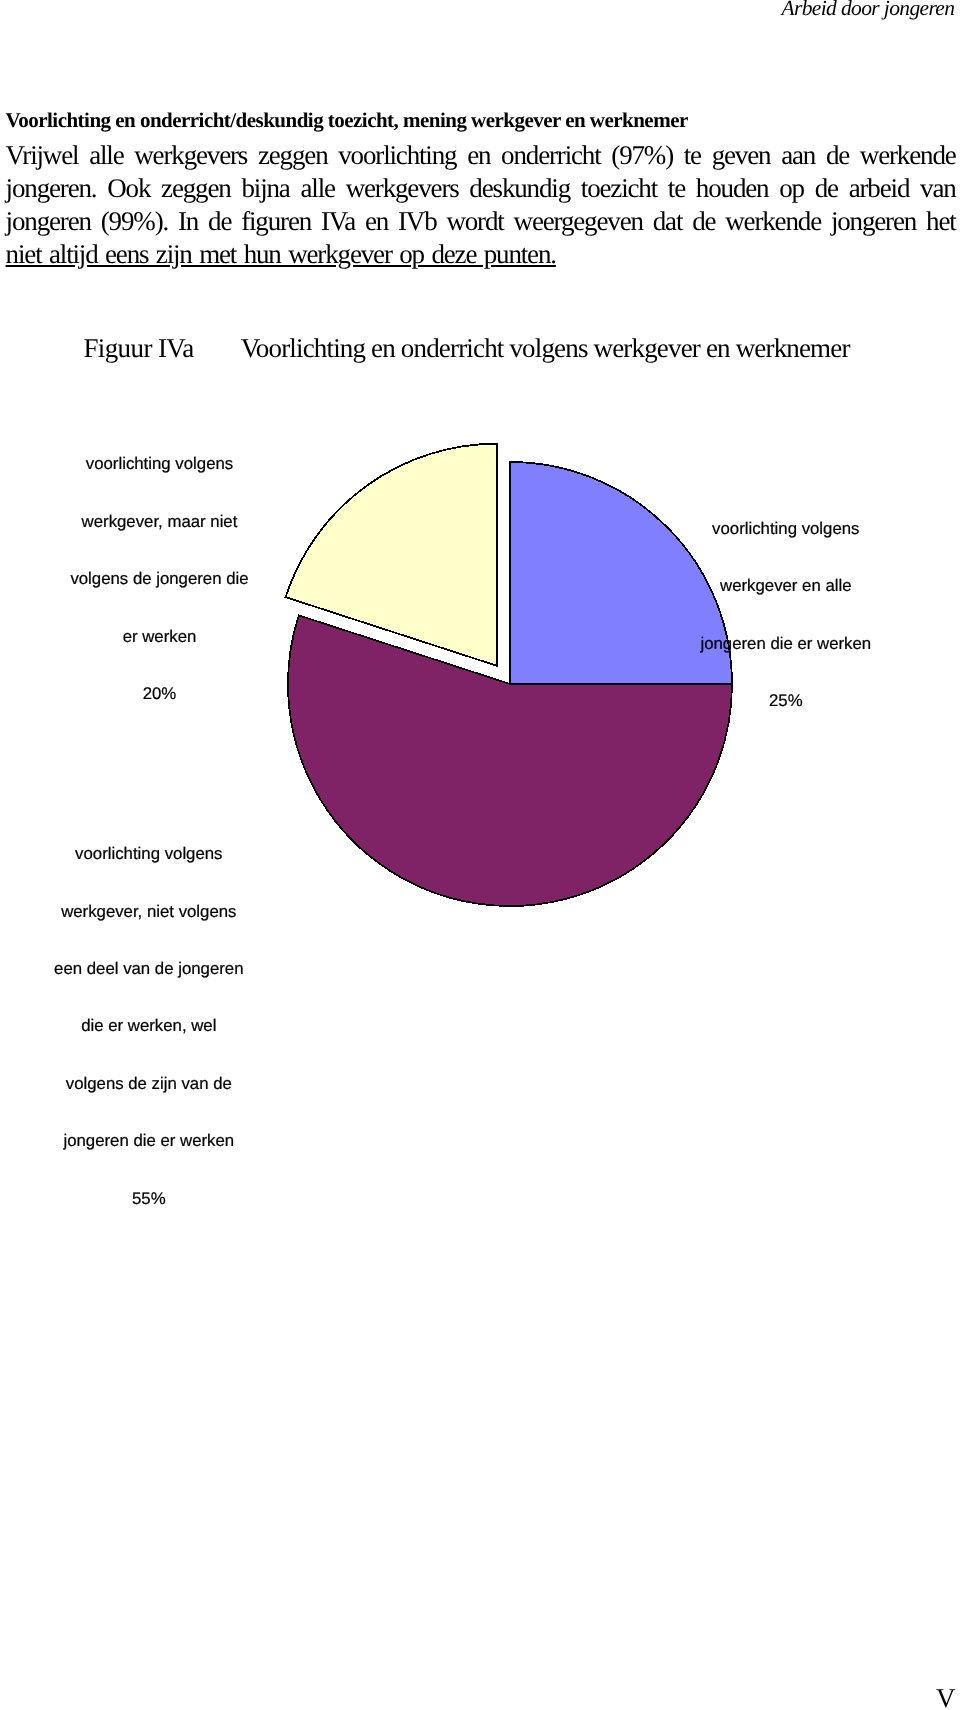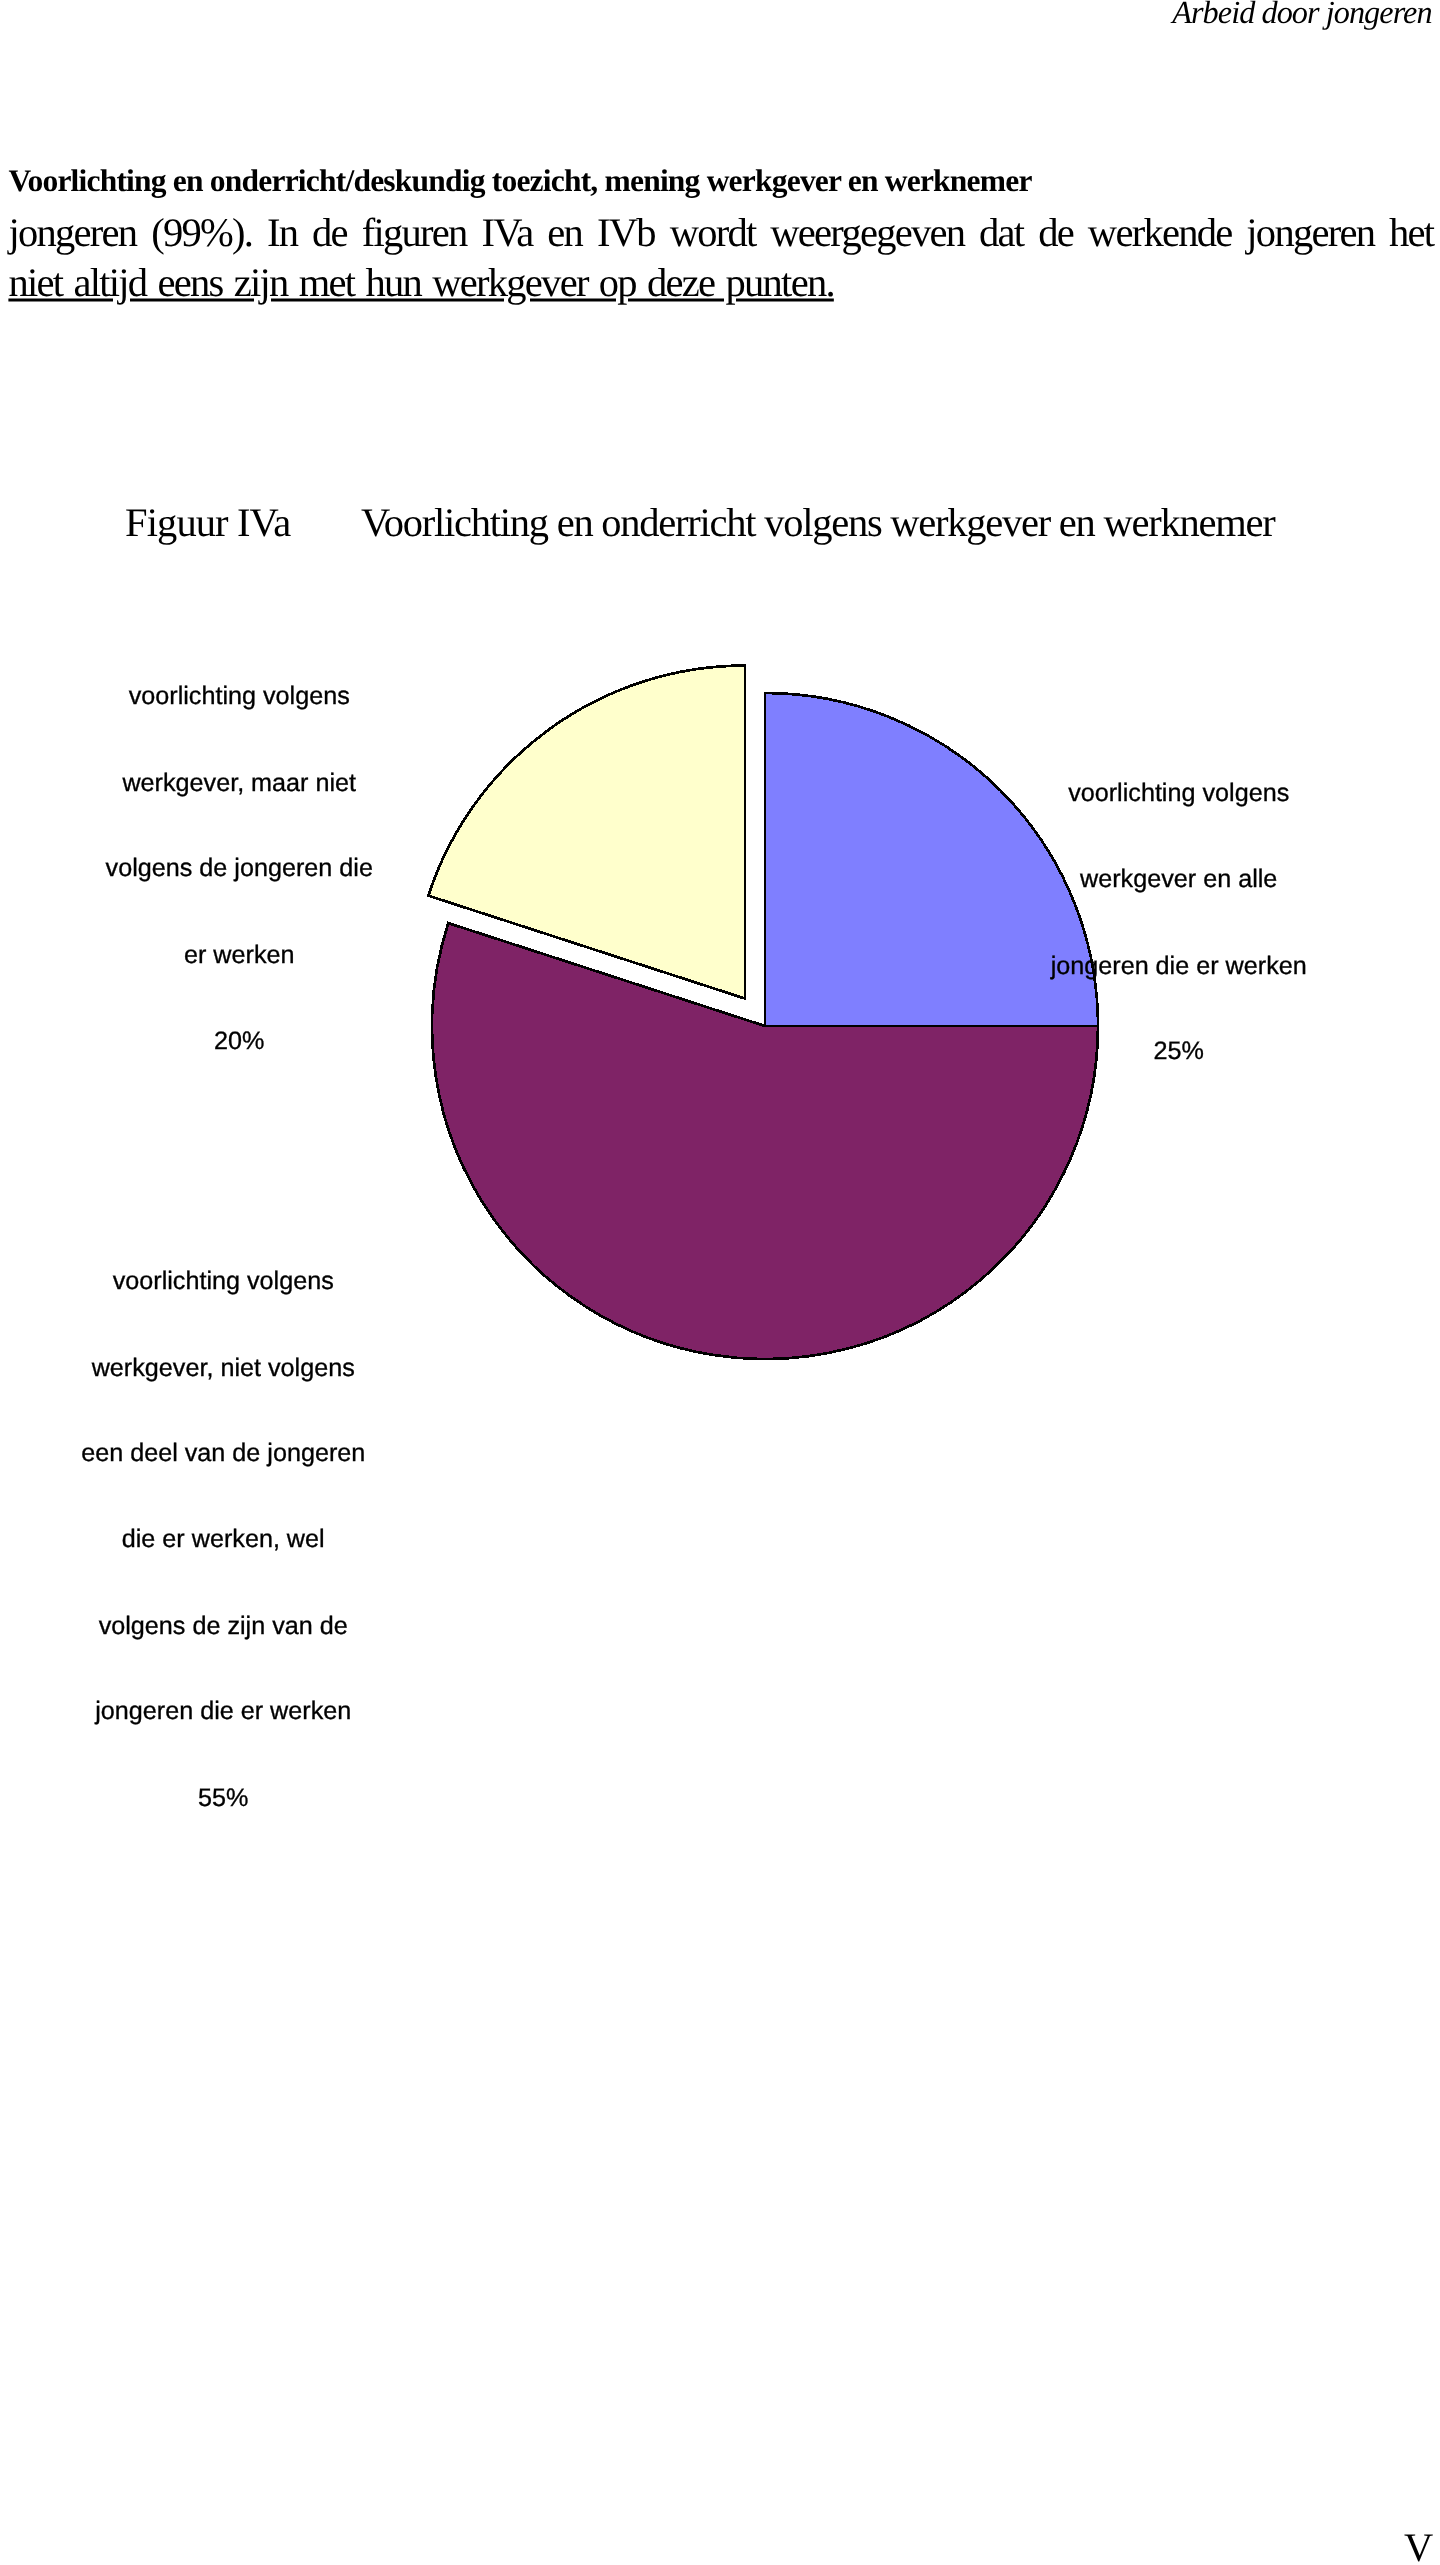--- a/index.html
+++ b/index.html
@@ -61,20 +61,22 @@
 </head>
 <body>
 
 <div class="page">
 
   <div class="running-head">Arbeid door jongeren</div>
 
   <div class="body-block">
     <p class="heading">Voorlichting en onderricht/deskundig toezicht, mening werkgever en werknemer</p>
     <div class="para">
+        <div class="ln">Vrijwel alle werkgevers zeggen voorlichting en onderricht (97%) te geven aan de werkende</div>
+        <div class="ln">jongeren. Ook zeggen bijna alle werkgevers deskundig toezicht te houden op de arbeid van</div>
         <div class="ln">jongeren (99%). In de figuren IVa en IVb wordt weergegeven dat de werkende jongeren het</div>
         <div class="ln last">niet altijd eens zijn met hun werkgever op deze punten.</div>
       </div>
   </div>
 
   <div class="fig-caption">
     <span class="fignum">Figuur IVa</span><span class="gap"></span><span class="figtitle">Voorlichting en onderricht volgens werkgever en werknemer</span>
   </div>
 
   <svg class="chart" viewBox="0 0 960 1710" shape-rendering="crispEdges">

